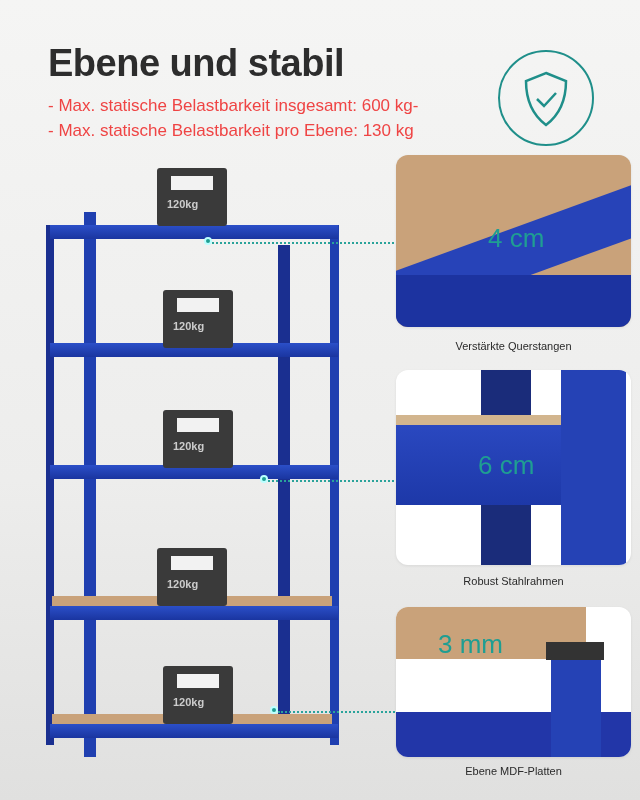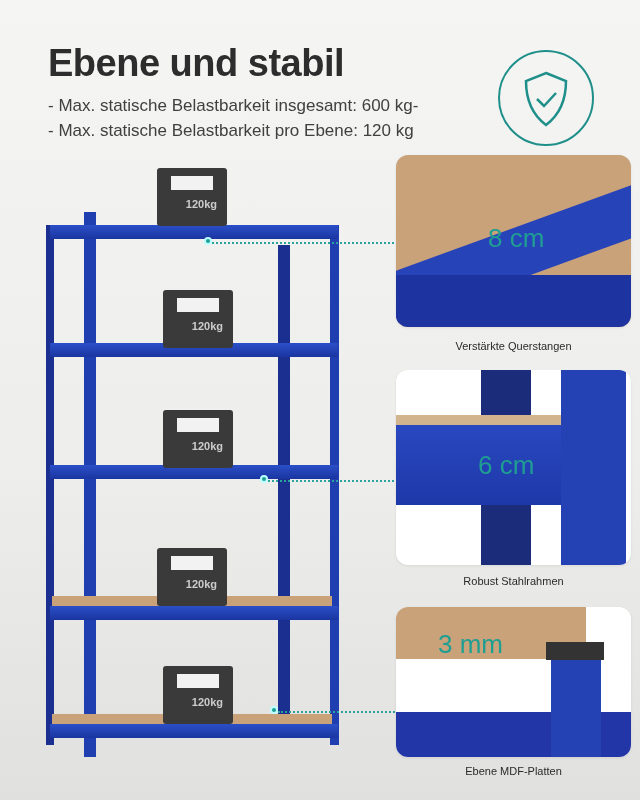--- a/index.html
+++ b/index.html
@@ -1,44 +1,44 @@
 <!DOCTYPE html>
 <html><head>
 <meta charset="utf-8">
 <style>
 *{box-sizing:border-box;margin:0;padding:0}
 body{width:640px;height:800px;overflow:hidden;background:linear-gradient(180deg,#f5f5f4 0%,#ededec 60%,#e0e0df 100%);font-family:"Liberation Sans",sans-serif;position:relative;color:#2b2b2b}
 .title{position:absolute;left:48px;top:42px;font-size:38px;font-weight:bold;letter-spacing:-0.5px;color:#2d2d2d}
-.bullet{position:absolute;left:48px;font-size:17px;color:#404040}
+.bullet{position:absolute;left:48px;font-size:17px;color:#ef4444}
 .b1{top:96px}.b2{top:121px}
 .badge{position:absolute;left:498px;top:50px;width:96px;height:96px;border:2.5px solid #1f8f8a;border-radius:50%}
 .badge svg{position:absolute;left:22px;top:18px}
 .card{position:absolute;left:396px;width:235px;border-radius:12px;overflow:hidden;background:#fff;box-shadow:0 1px 3px rgba(0,0,0,.08)}
 .c1{top:155px;height:172px;background:#c9a27a}
 .c2{top:370px;height:195px;background:#fff}
 .c3{top:607px;height:150px;background:#fff}
 .cap{position:absolute;width:245px;left:391px;text-align:center;font-size:11px;color:#2a2a2a}
 .cap1{top:340px}.cap2{top:575px}.cap3{top:765px}
 .dim{position:absolute;color:#1f9e92;font-size:26px;font-weight:normal}
 .lead{position:absolute;border-top:2px dotted #2aa39a;height:0}
 .dot{position:absolute;width:8px;height:8px;border-radius:50%;background:#1f9e92;border:2px solid #bff}
 
 .post{position:absolute;background:#1f3fb0;width:10px}
 .shelf{position:absolute;height:14px;background:linear-gradient(#2b4fc8,#1a35a0)}
 .board{position:absolute;height:10px;background:#c9a27a}
 .weight{position:absolute;width:70px;height:58px;background:#3a3a3a;border-radius:3px}
 .weight .hole{position:absolute;left:14px;top:8px;width:42px;height:14px;background:#f2f2f2}
-.weight .lbl{position:absolute;left:10px;top:30px;width:50px;text-align:right;font-size:11px;color:#ccc;font-weight:bold}
+.weight .lbl{position:absolute;left:10px;top:30px;width:50px;text-align:left;font-size:11px;color:#ccc;font-weight:bold}
 </style>
 </head>
 <body>
 
 <div class="title">Ebene und stabil</div>
 <div class="bullet b1">- Max. statische Belastbarkeit insgesamt: 600 kg-</div>
-<div class="bullet b2">- Max. statische Belastbarkeit pro Ebene: 120 kg</div>
+<div class="bullet b2">- Max. statische Belastbarkeit pro Ebene: 130 kg</div>
 
 <div class="badge">
   <svg width="48" height="58" viewBox="0 0 48 58">
     <path d="M24 3 L44 11 Q44 40 24 55 Q4 40 4 11 Z" fill="none" stroke="#1f8f8a" stroke-width="2.5"></path>
     <path d="M15 29 L22 36 L34 23" fill="none" stroke="#1f8f8a" stroke-width="2.5"></path>
   </svg>
 </div>
 
 <div>
   <div class="post" style="left:46px;top:225px;height:520px;width:8px;background:#1a2f90"></div>
@@ -79,21 +79,21 @@
 <div class="dot" style="left:204px;top:237px"></div>
 <div class="lead" style="left:212px;top:242px;width:186px"></div>
 <div class="dot" style="left:260px;top:475px"></div>
 <div class="lead" style="left:268px;top:480px;width:130px"></div>
 <div class="dot" style="left:270px;top:706px"></div>
 <div class="lead" style="left:278px;top:711px;width:120px"></div>
 
 <div class="card c1">
   <div style="position:absolute;left:-20px;top:70px;width:300px;height:50px;background:#2743b8;transform:rotate(-20deg)"></div>
   <div style="position:absolute;left:0;top:120px;width:235px;height:52px;background:#1c33a0"></div>
-  <div class="dim" style="left:92px;top:68px">8 cm</div>
+  <div class="dim" style="left:92px;top:68px">4 cm</div>
 </div>
 <div class="cap cap1">Verstärkte Querstangen</div>
 
 <div class="card c2">
   <div style="position:absolute;left:85px;top:0;width:50px;height:195px;background:#1a2c7a"></div>
   <div style="position:absolute;left:0;top:45px;width:165px;height:10px;background:#d2b58e"></div>
   <div style="position:absolute;left:0;top:55px;width:165px;height:80px;background:linear-gradient(#2a48c0,#1d38a8)"></div>
   <div style="position:absolute;left:165px;top:0;width:65px;height:195px;background:#2542b5"></div>
   <div class="dim" style="left:82px;top:80px">6 cm</div>
 </div>

